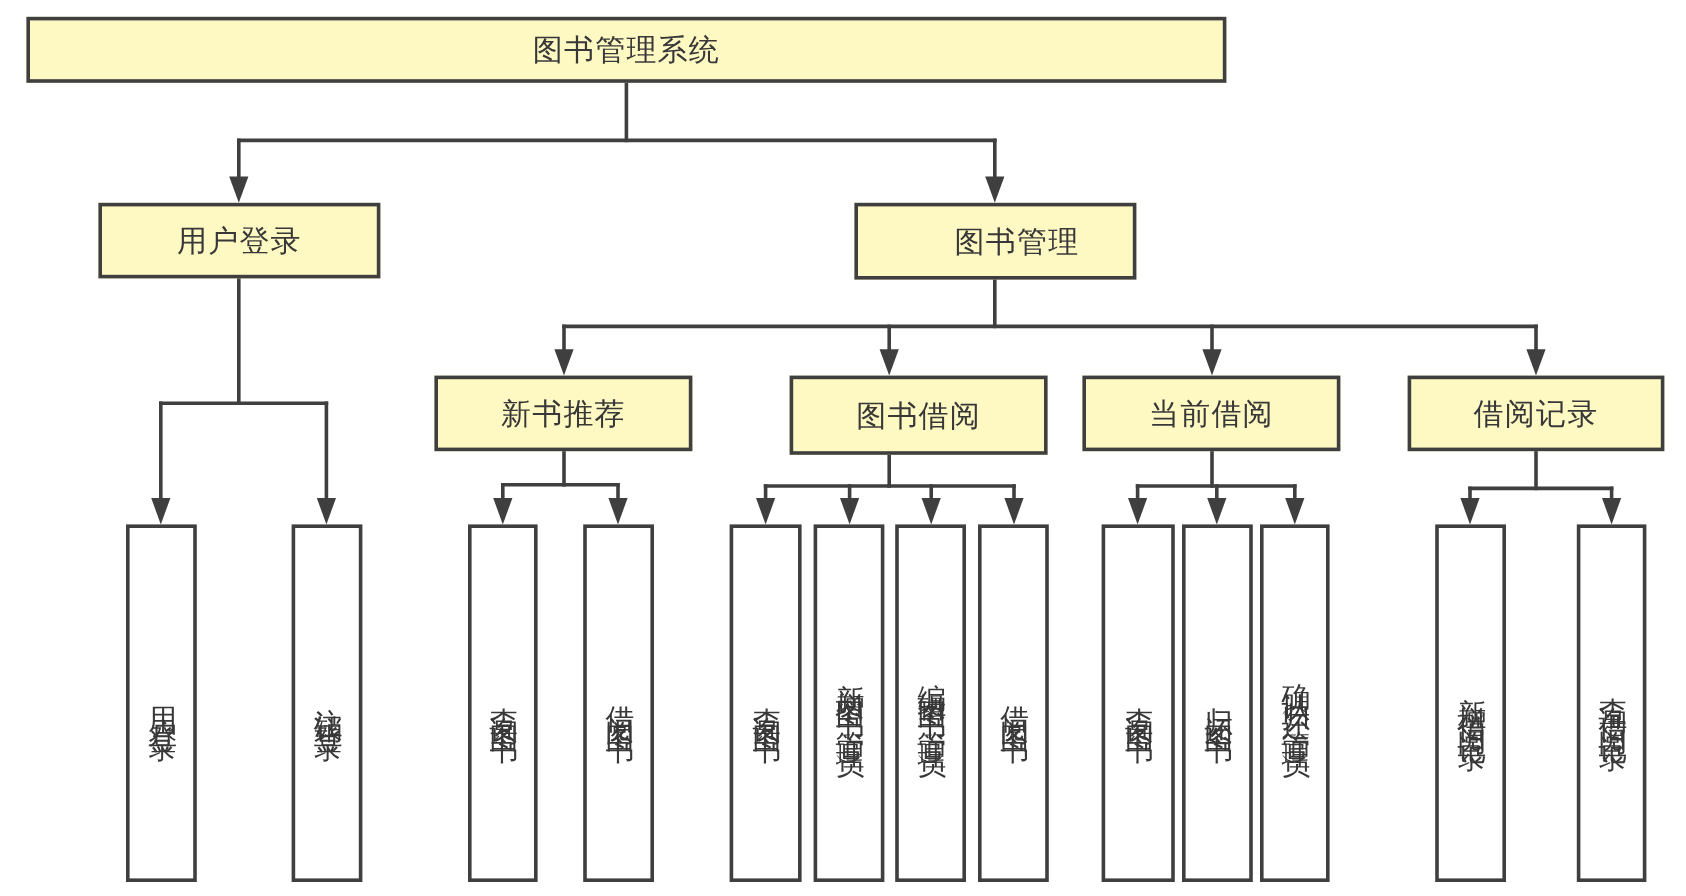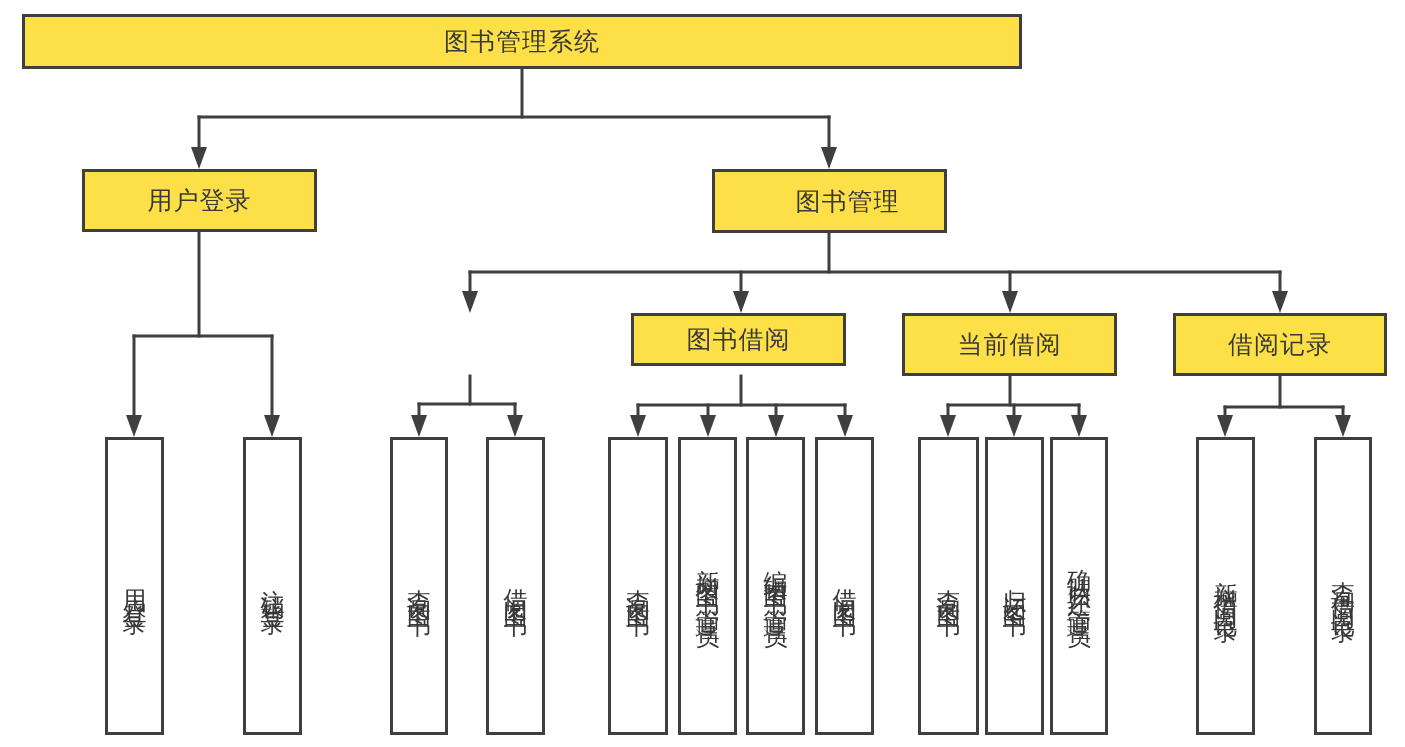--- a/index.html
+++ b/index.html
@@ -17,21 +17,21 @@
     font-family:"Liberation Sans","DejaVu Sans",sans-serif;
   }
   .connector-layer{
     position:absolute;left:0;top:0;width:1405px;height:747px;
     color:var(--line);
   }
   .hnode{
     position:absolute;
     box-sizing:border-box;
     border:3px solid var(--line);
-    background:#fde047;
+    background:#fef9c3;
     display:flex;align-items:center;justify-content:center;
     font-size:25px;letter-spacing:1px;color:var(--text);
     white-space:nowrap;
   }
   .vnode{
     position:absolute;
     box-sizing:border-box;
     border:3px solid var(--line);
     background:#fff;
     display:flex;align-items:center;justify-content:center;
@@ -119,21 +119,22 @@
       <polygon points="1217,415 1233,415 1225,437"></polygon>
       <polygon points="1335,415 1351,415 1343,437"></polygon>
     </g>
   </svg>
 
   <div class="hnode" style="left:22px;top:14px;width:1000px;height:55px;">图书管理系统</div>
 
   <div class="hnode" style="left:82px;top:169px;width:235px;height:63px;">用户登录</div>
   <div class="hnode" style="left:712px;top:169px;width:235px;height:64px;padding-left:36px;">图书管理</div>
 
-  <div class="hnode" style="left:631px;top:313px;width:215px;height:53px;">图书借阅</div>
+  <div class="hnode" style="left:362px;top:313px;width:215px;height:63px;">新书推荐</div>
+  <div class="hnode" style="left:658px;top:313px;width:215px;height:66px;">图书借阅</div>
   <div class="hnode" style="left:902px;top:313px;width:215px;height:63px;">当前借阅</div>
   <div class="hnode" style="left:1173px;top:313px;width:214px;height:63px;">借阅记录</div>
 
   <div class="vnode" style="left:105px;top:437px;width:59px;height:298px;">用户登录</div>
   <div class="vnode" style="left:243px;top:437px;width:59px;height:298px;">注销登录</div>
 
   <div class="vnode" style="left:390px;top:437px;width:58px;height:298px;">查询图书</div>
   <div class="vnode" style="left:486px;top:437px;width:59px;height:298px;">借阅图书</div>
 
   <div class="vnode" style="left:608px;top:437px;width:60px;height:298px;">查询图书</div>

